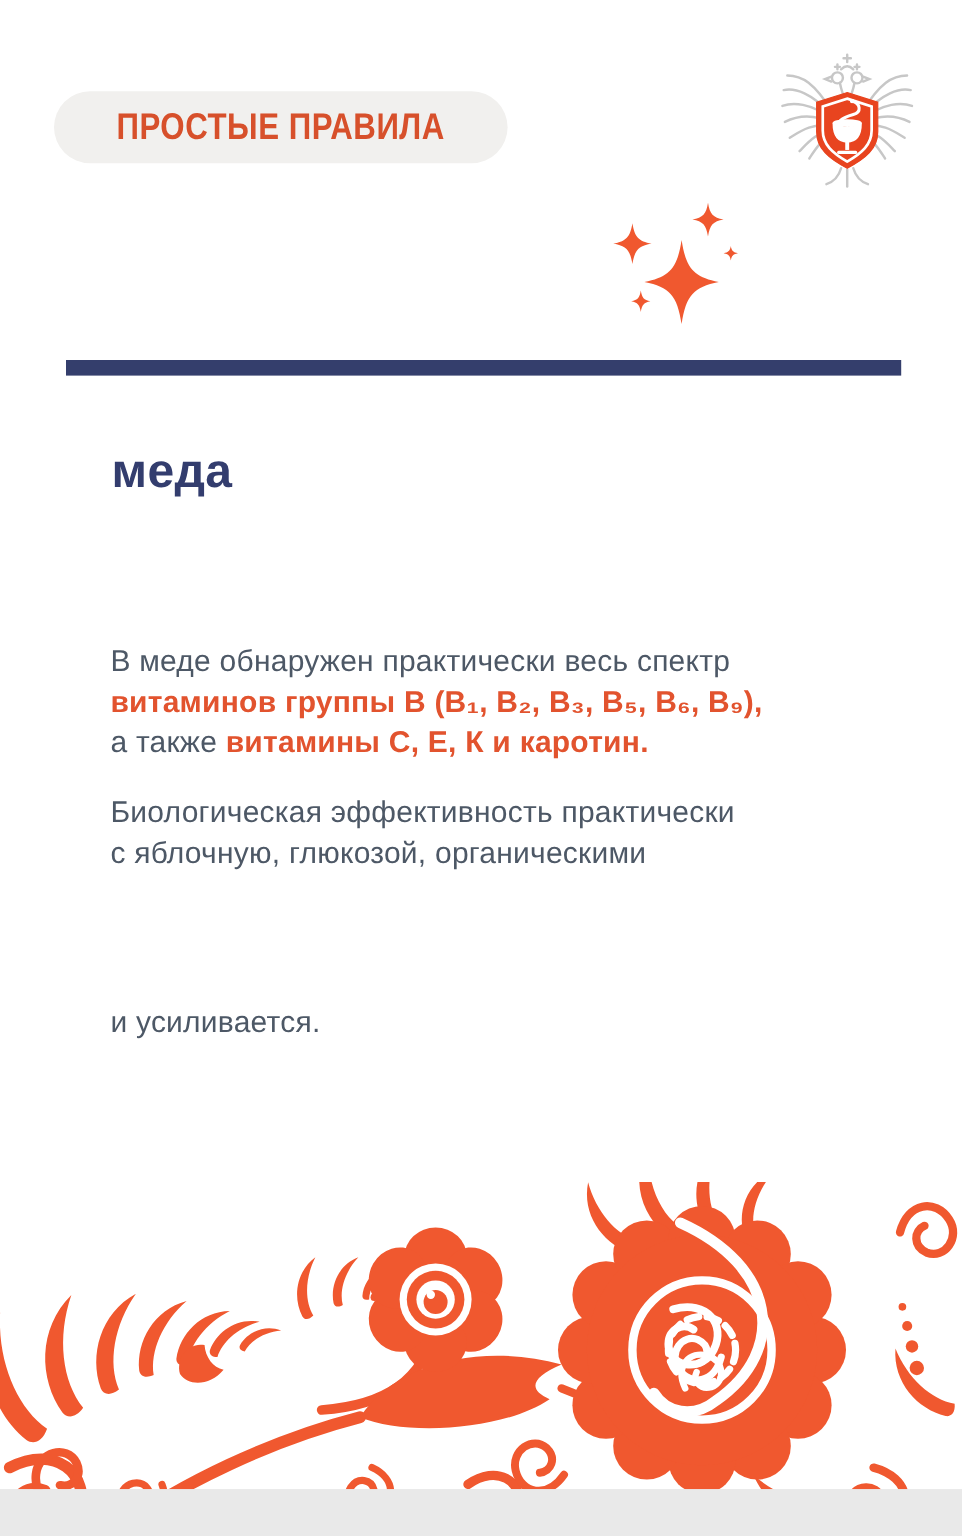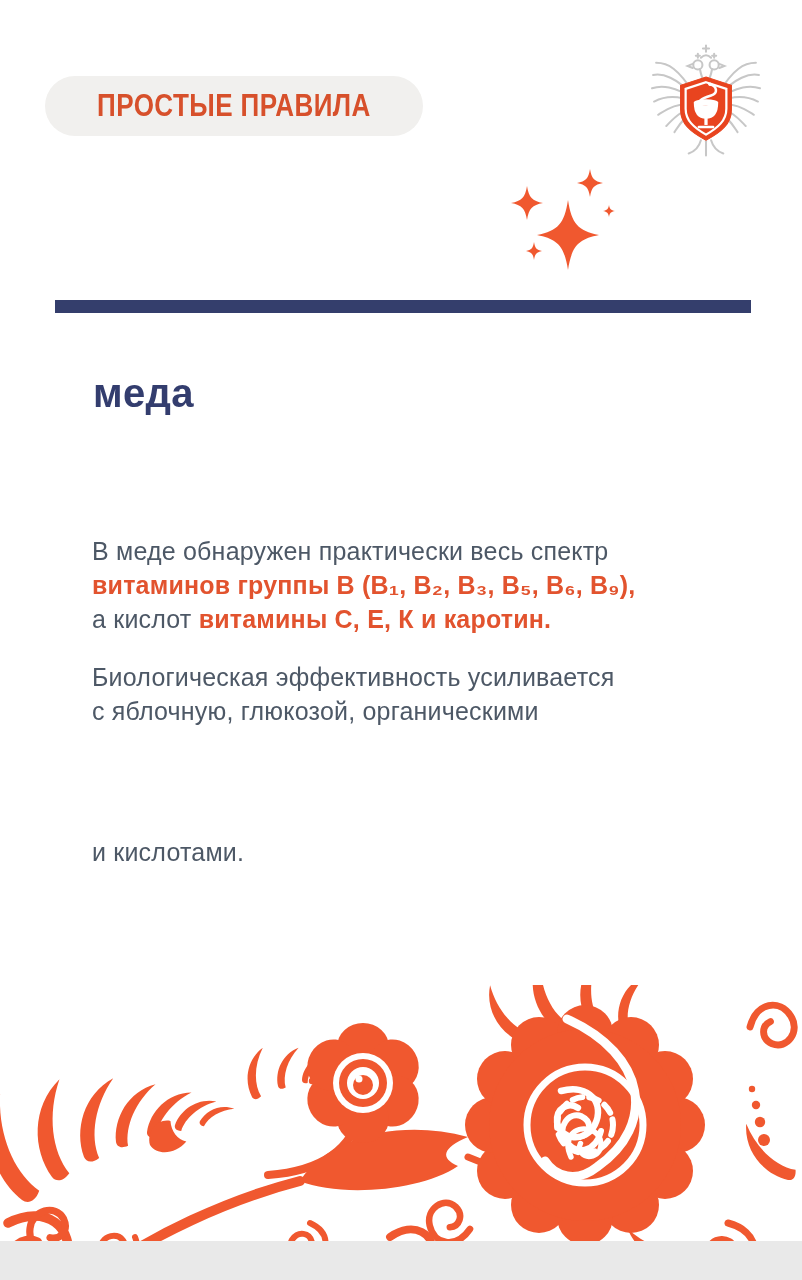--- a/index.html
+++ b/index.html
@@ -139,28 +139,28 @@
 
   <div class="divider"></div>
 
   <div class="title">
     <div>меда</div>
   </div>
 
   <div class="para p1">
       <div class="line"><span class="seg normal">В меде обнаружен практически весь спектр</span></div>
       <div class="line"><span class="seg accent">витаминов группы В (В₁, В₂, В₃, В₅, В₆, В₉),</span></div>
-      <div class="line"><span class="seg normal">а кислот </span><span class="seg accent">витамины С, Е, К и каротин.</span></div>
+      <div class="line"><span class="seg normal">а также </span><span class="seg accent">витамины С, Е, К и каротин.</span></div>
     </div>
   <div class="para p2">
-      <div class="line"><span class="seg normal">Биологическая эффективность усиливается</span></div>
+      <div class="line"><span class="seg normal">Биологическая эффективность практически</span></div>
       <div class="line"><span class="seg normal">с яблочную, глюкозой, органическими</span></div>
     </div>
   <div class="para p3">
-      <div class="line"><span class="seg normal">и кислотами.</span></div>
+      <div class="line"><span class="seg normal">и усиливается.</span></div>
     </div>
 
   <svg class="floral" viewBox="0 0 802 295" aria-hidden="true" preserveAspectRatio="none">
     <defs>
       <path id="blade" d="M0,0 C-16,-18 -20,-48 -2,-70 C-8,-44 -2,-18 12,-4 C8,3 3,3 0,0 Z"></path>
       <path id="curl" d="M0,0 C22,-6 34,10 26,26 C19,40 -1,38 -3,24 C-4,13 6,8 13,13"></path>
       <path id="leafh" d="M0,0 C0,-14 14,-24 26,-18 C24,-8 28,2 36,6 C22,16 4,12 0,0 Z"></path>
     </defs>
 
     <g class="fl">

